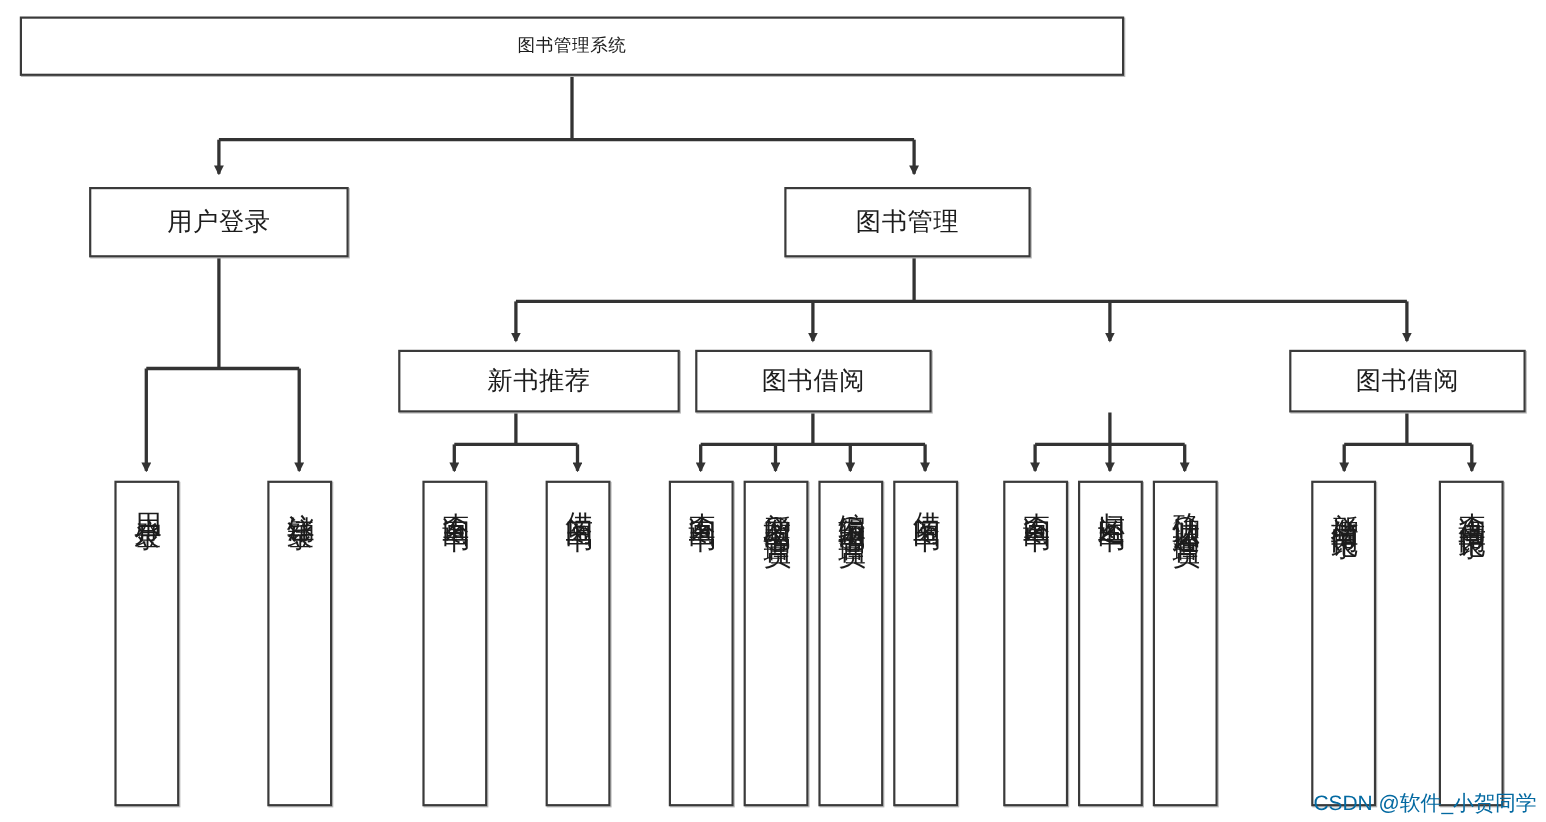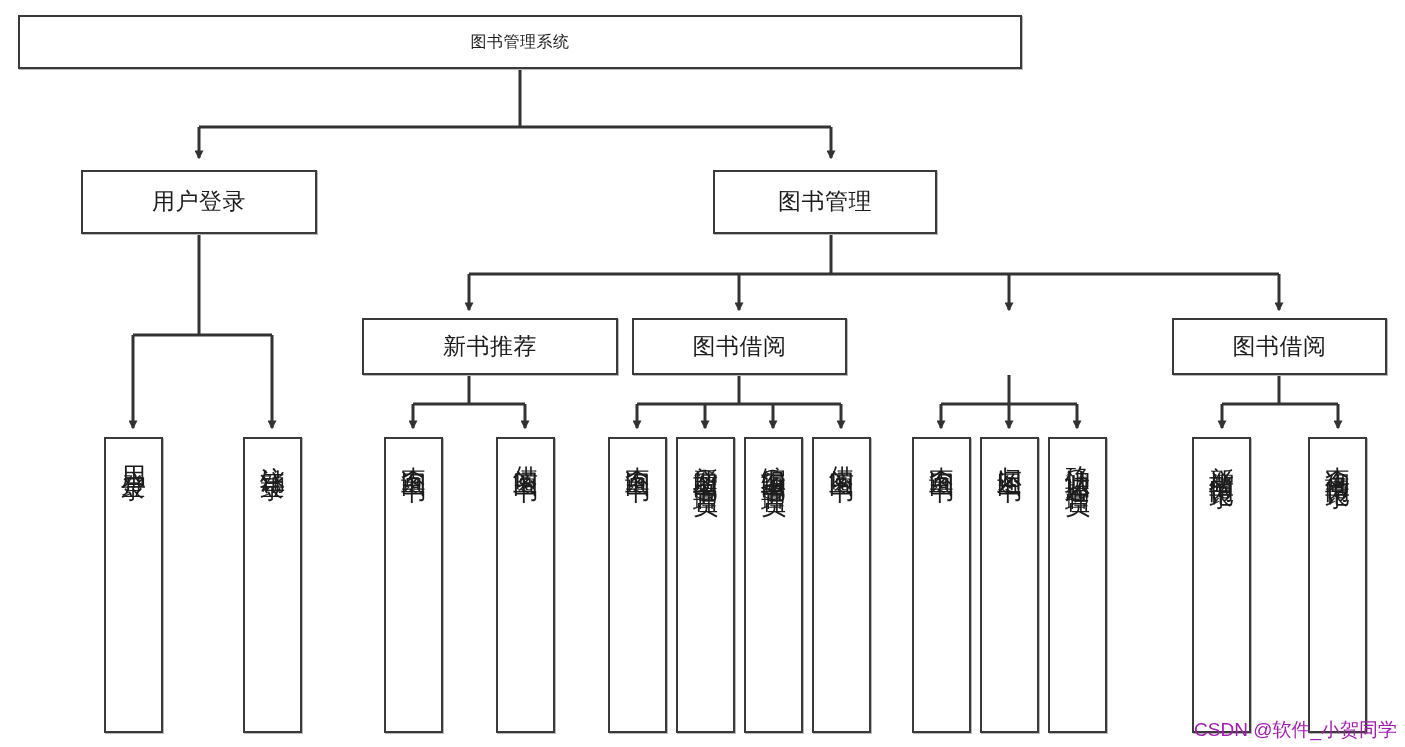--- a/index.html
+++ b/index.html
@@ -63,21 +63,21 @@
     font-size: 25px;
     line-height: 1.0;
     letter-spacing: 4px;
     white-space: nowrap;
   }
   .watermark {
     position: absolute;
     right: 8px;
     bottom: 4px;
     font-size: 19px;
-    color: #a21caf;
+    color: #0369a1;
     white-space: nowrap;
     z-index: 5;
     font-family: "Liberation Sans", "DejaVu Sans", sans-serif;
   }
 </style>
 </head>
 <body>
 
 <div id="diagram-root">
 

